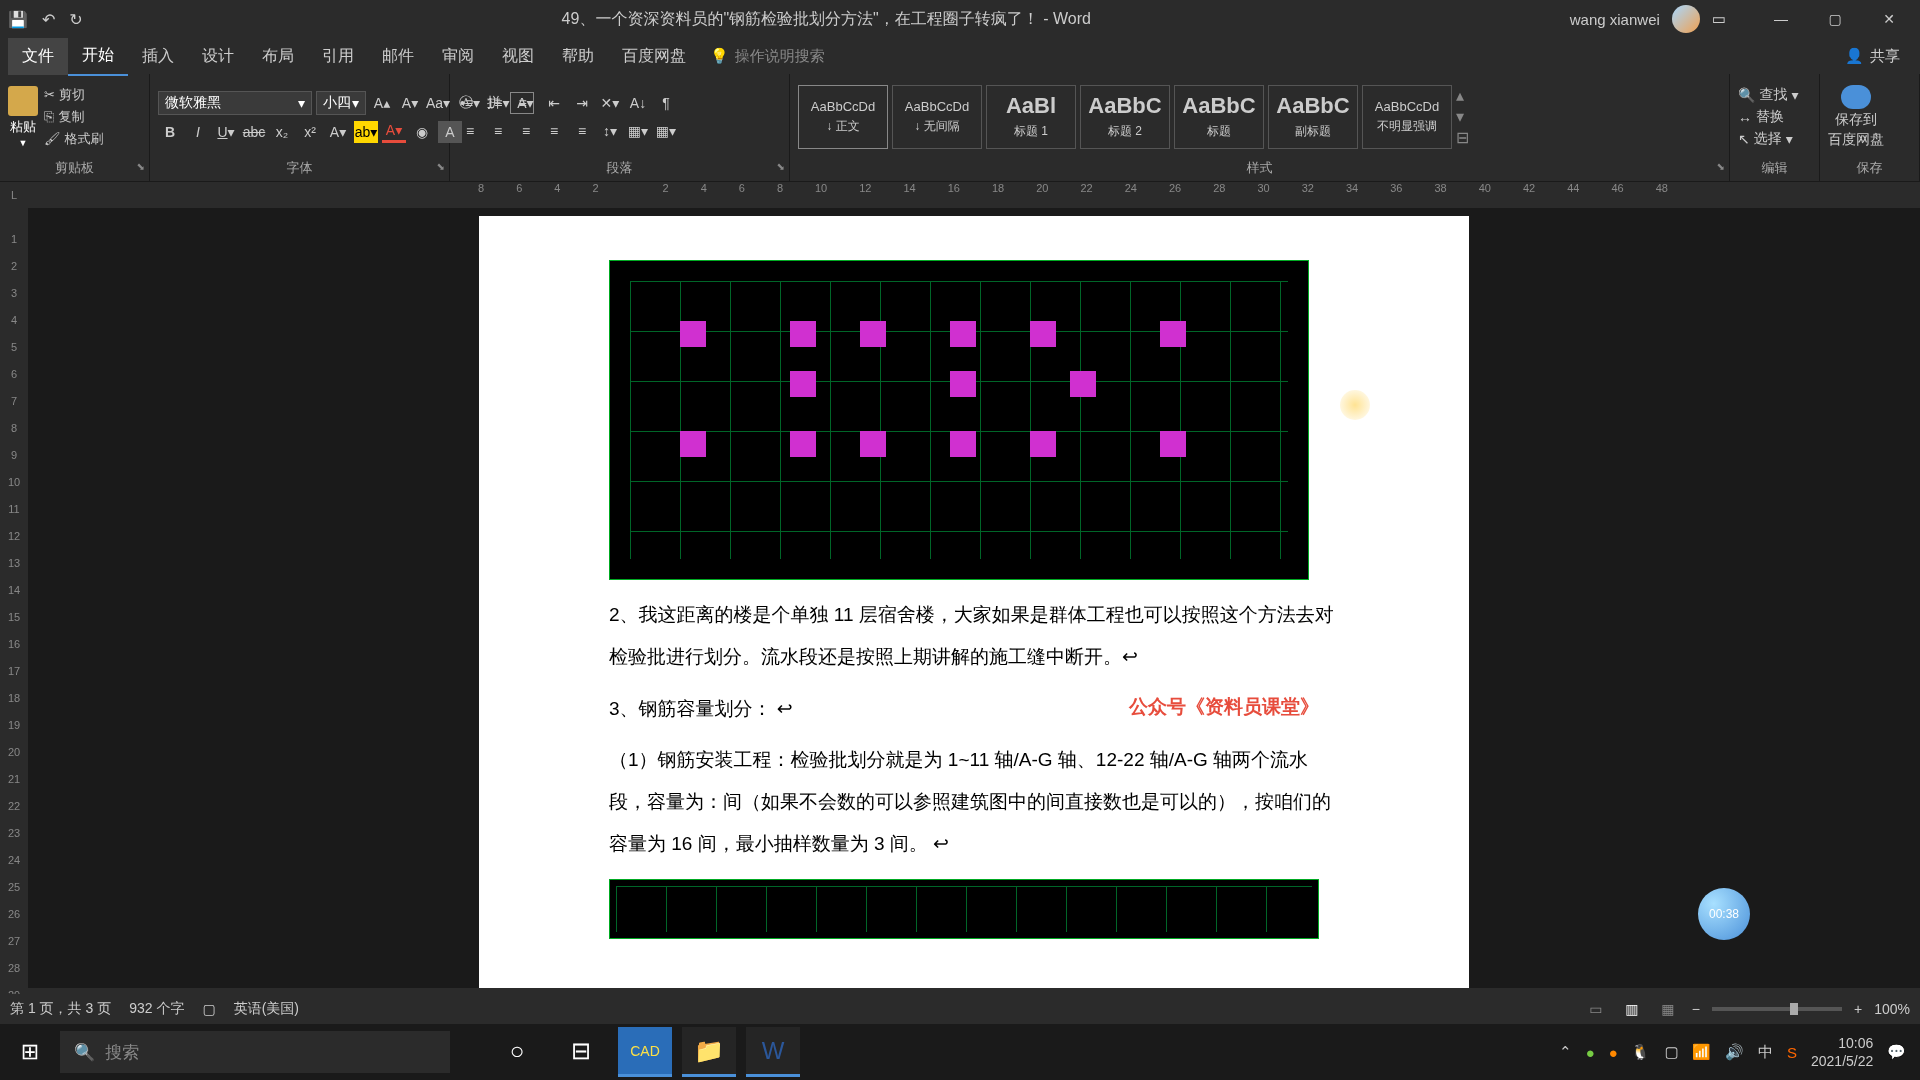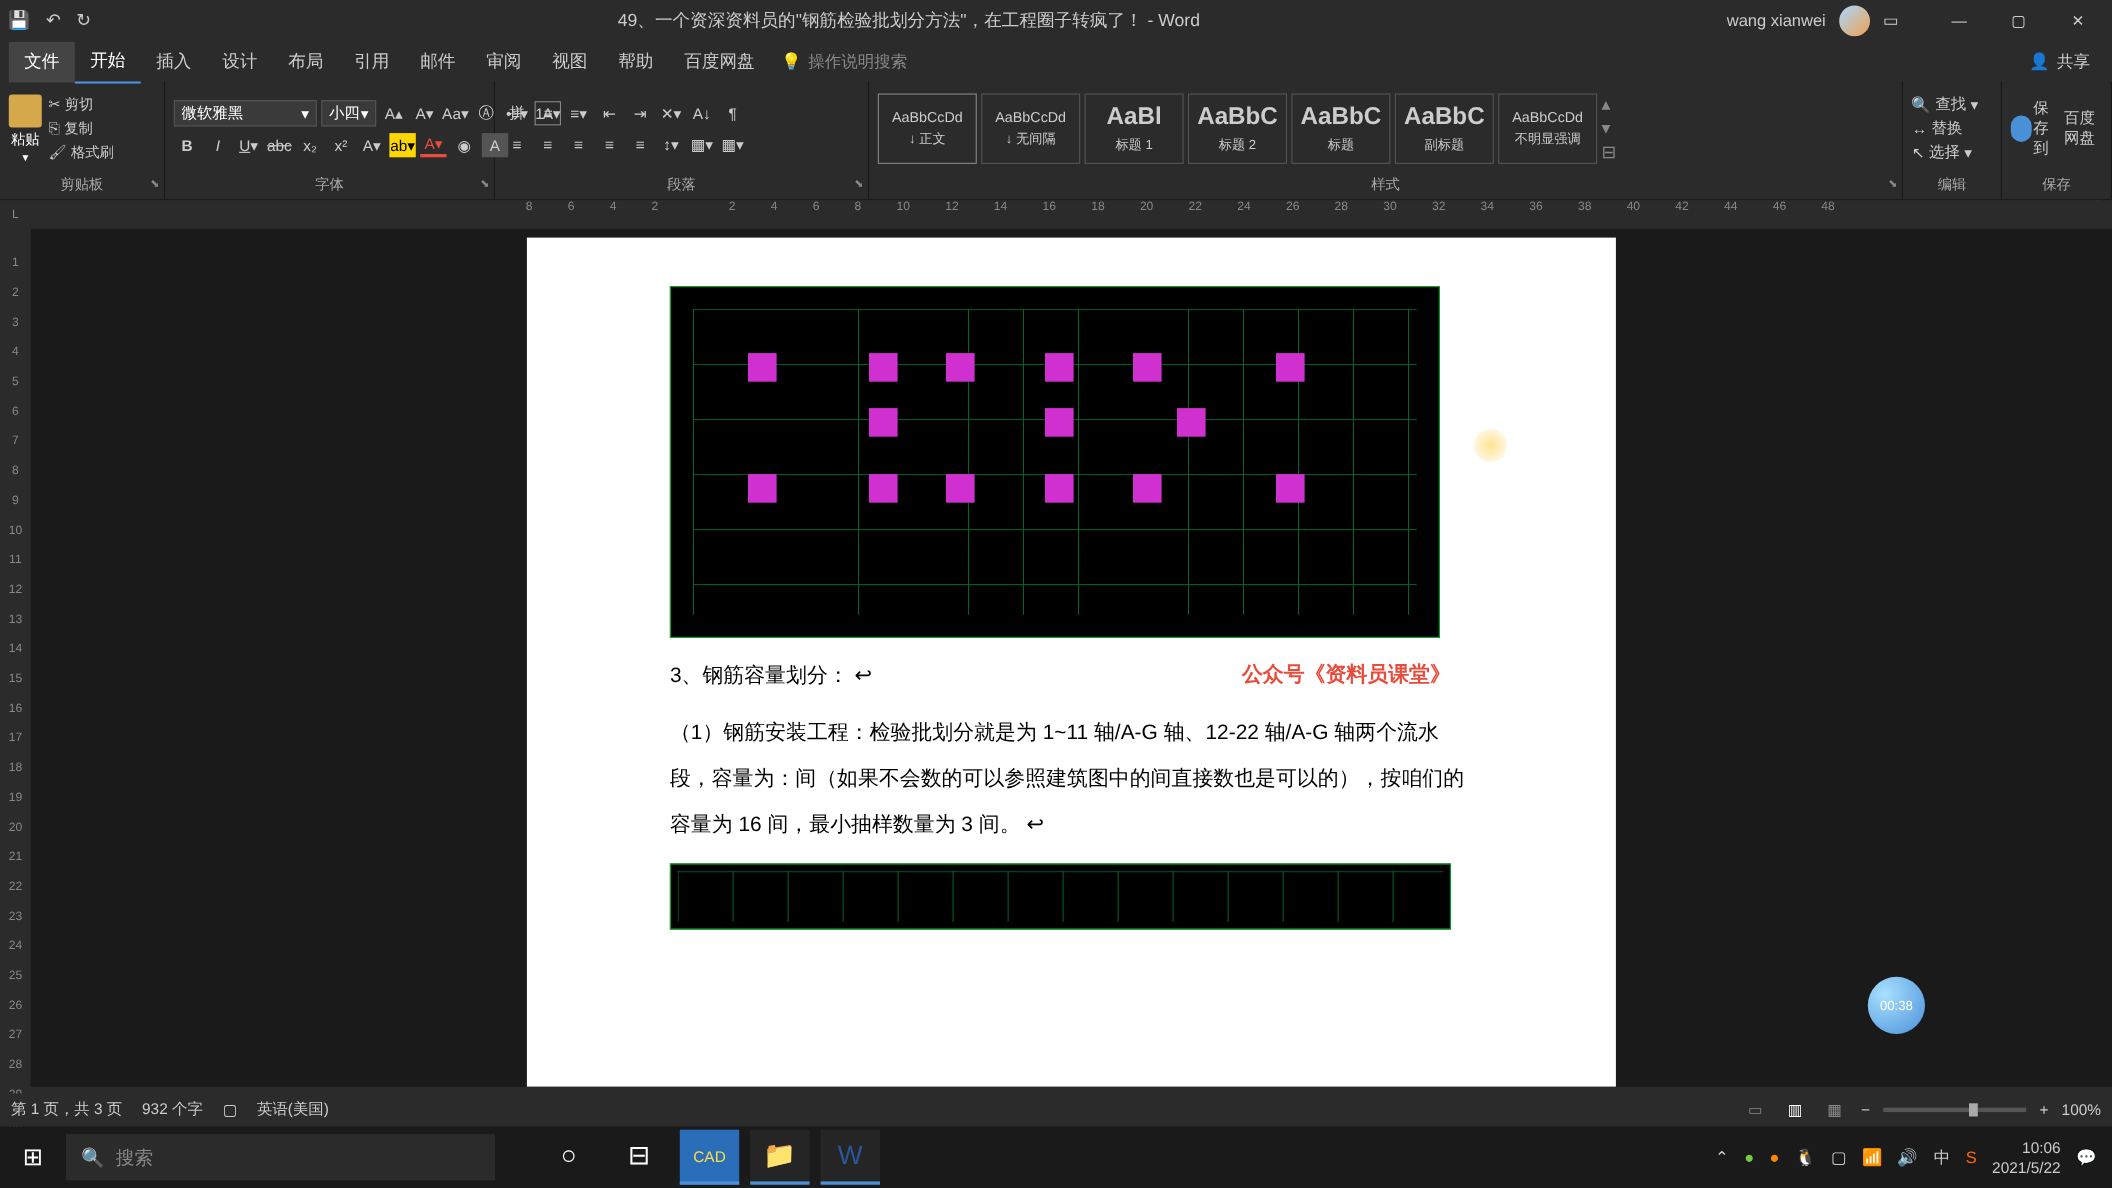--- a/index.html
+++ b/index.html
@@ -34,21 +34,21 @@
 .clipboard { width: 150px; }
 .clipboard .paste { display: flex; flex-direction: column; align-items: center; gap: 2px; }
 .clipboard .paste-icon { width: 30px; height: 30px; background: #d4a84b; border-radius: 3px; }
 .clipboard .side { display: flex; flex-direction: column; gap: 4px; font-size: 13px; color: #ccc; }
 .clipboard .side div { display: flex; align-items: center; gap: 4px; }
 
 .font-group { width: 300px; }
 .font-group .controls { display: flex; flex-direction: column; gap: 6px; }
 .font-row { display: flex; gap: 4px; align-items: center; }
 .combo { background: #3a3a3a; border: 1px solid #555; padding: 2px 6px; font-size: 14px; color: #fff; display: flex; align-items: center; justify-content: space-between; }
-.combo.font-name { width: 130px; }
+.combo.font-name { width: 154px; }
 .combo.font-size { width: 50px; }
 .icon-btn { width: 24px; height: 22px; display: flex; align-items: center; justify-content: center; font-size: 14px; color: #ccc; cursor: pointer; }
 .icon-btn.yellow { background: #ffd700; color: #000; }
 .icon-btn.red { color: #e74c3c; border-bottom: 3px solid #e74c3c; }
 
 .para-group { width: 340px; }
 .para-group .controls { display: flex; flex-direction: column; gap: 6px; }
 
 .styles-group { flex: 1; justify-content: space-between; }
 .styles-gallery { display: flex; gap: 4px; align-items: center; height: 70px; }
@@ -57,21 +57,21 @@
 .style-item .preview { font-size: 13px; color: #ccc; }
 .style-item .preview.big { font-size: 22px; font-weight: bold; }
 .style-item .name { margin-top: 4px; font-size: 12px; }
 .gallery-more { width: 20px; display: flex; flex-direction: column; gap: 2px; color: #888; }
 
 .edit-group { width: 90px; }
 .edit-group .stack { display: flex; flex-direction: column; gap: 4px; font-size: 14px; color: #ccc; }
 .edit-group .stack div { display: flex; align-items: center; gap: 4px; }
 
 .save-group { width: 100px; }
-.save-group .stack { display: flex; flex-direction: row; align-items: center; justify-content: center; gap: 2px; font-size: 14px; color: #ccc; }
+.save-group .stack { display: flex; flex-direction: column; align-items: center; justify-content: center; gap: 2px; font-size: 14px; color: #ccc; }
 .save-group .cloud-icon { width: 30px; height: 24px; background: #4a90d9; border-radius: 12px; }
 
 
 .ruler-area { display: flex; }
 .corner { width: 28px; height: 26px; background: #2b2b2b; display: flex; align-items: center; justify-content: center; color: #888; font-size: 11px; }
 .hruler { flex: 1; height: 26px; background: #2b2b2b; position: relative; overflow: hidden; }
 .hruler-inner { position: absolute; left: 450px; display: flex; font-size: 11px; color: #888; gap: 32px; }
 .vruler { width: 28px; background: #2b2b2b; }
 .vruler-inner { display: flex; flex-direction: column; font-size: 11px; color: #888; gap: 15px; padding-top: 10px; text-align: center; }
 
@@ -408,20 +408,21 @@
             <div class="cad-block" style="left: 430px; top: 80px;"></div>
             <div class="cad-block" style="left: 40px; top: 140px;"></div>
             <div class="cad-block" style="left: 150px; top: 140px;"></div>
             <div class="cad-block" style="left: 220px; top: 140px;"></div>
             <div class="cad-block" style="left: 310px; top: 140px;"></div>
             <div class="cad-block" style="left: 390px; top: 140px;"></div>
             <div class="cad-block" style="left: 520px; top: 140px;"></div>
           </div>
       </div>
       <div class="cursor-glow" style="left:1340px; top:390px"></div>
+      <p>2、我这距离的楼是个单独 11 层宿舍楼，大家如果是群体工程也可以按照这个方法去对检验批进行划分。流水段还是按照上期讲解的施工缝中断开。↩</p>
       <p>
         <span>3、钢筋容量划分：  ↩</span>
         <span class="red-text">公众号《资料员课堂》</span>
       </p>
       <p>（1）钢筋安装工程：检验批划分就是为 1~11 轴/A-G 轴、12-22 轴/A-G 轴两个流水段，容量为：间（如果不会数的可以参照建筑图中的间直接数也是可以的），按咱们的容量为 16 间，最小抽样数量为 3 间。  ↩</p>
       <div class="cad-img2">
         <div class="cad-grid" style="inset:6px"></div>
       </div>
     </div>
   </div>

